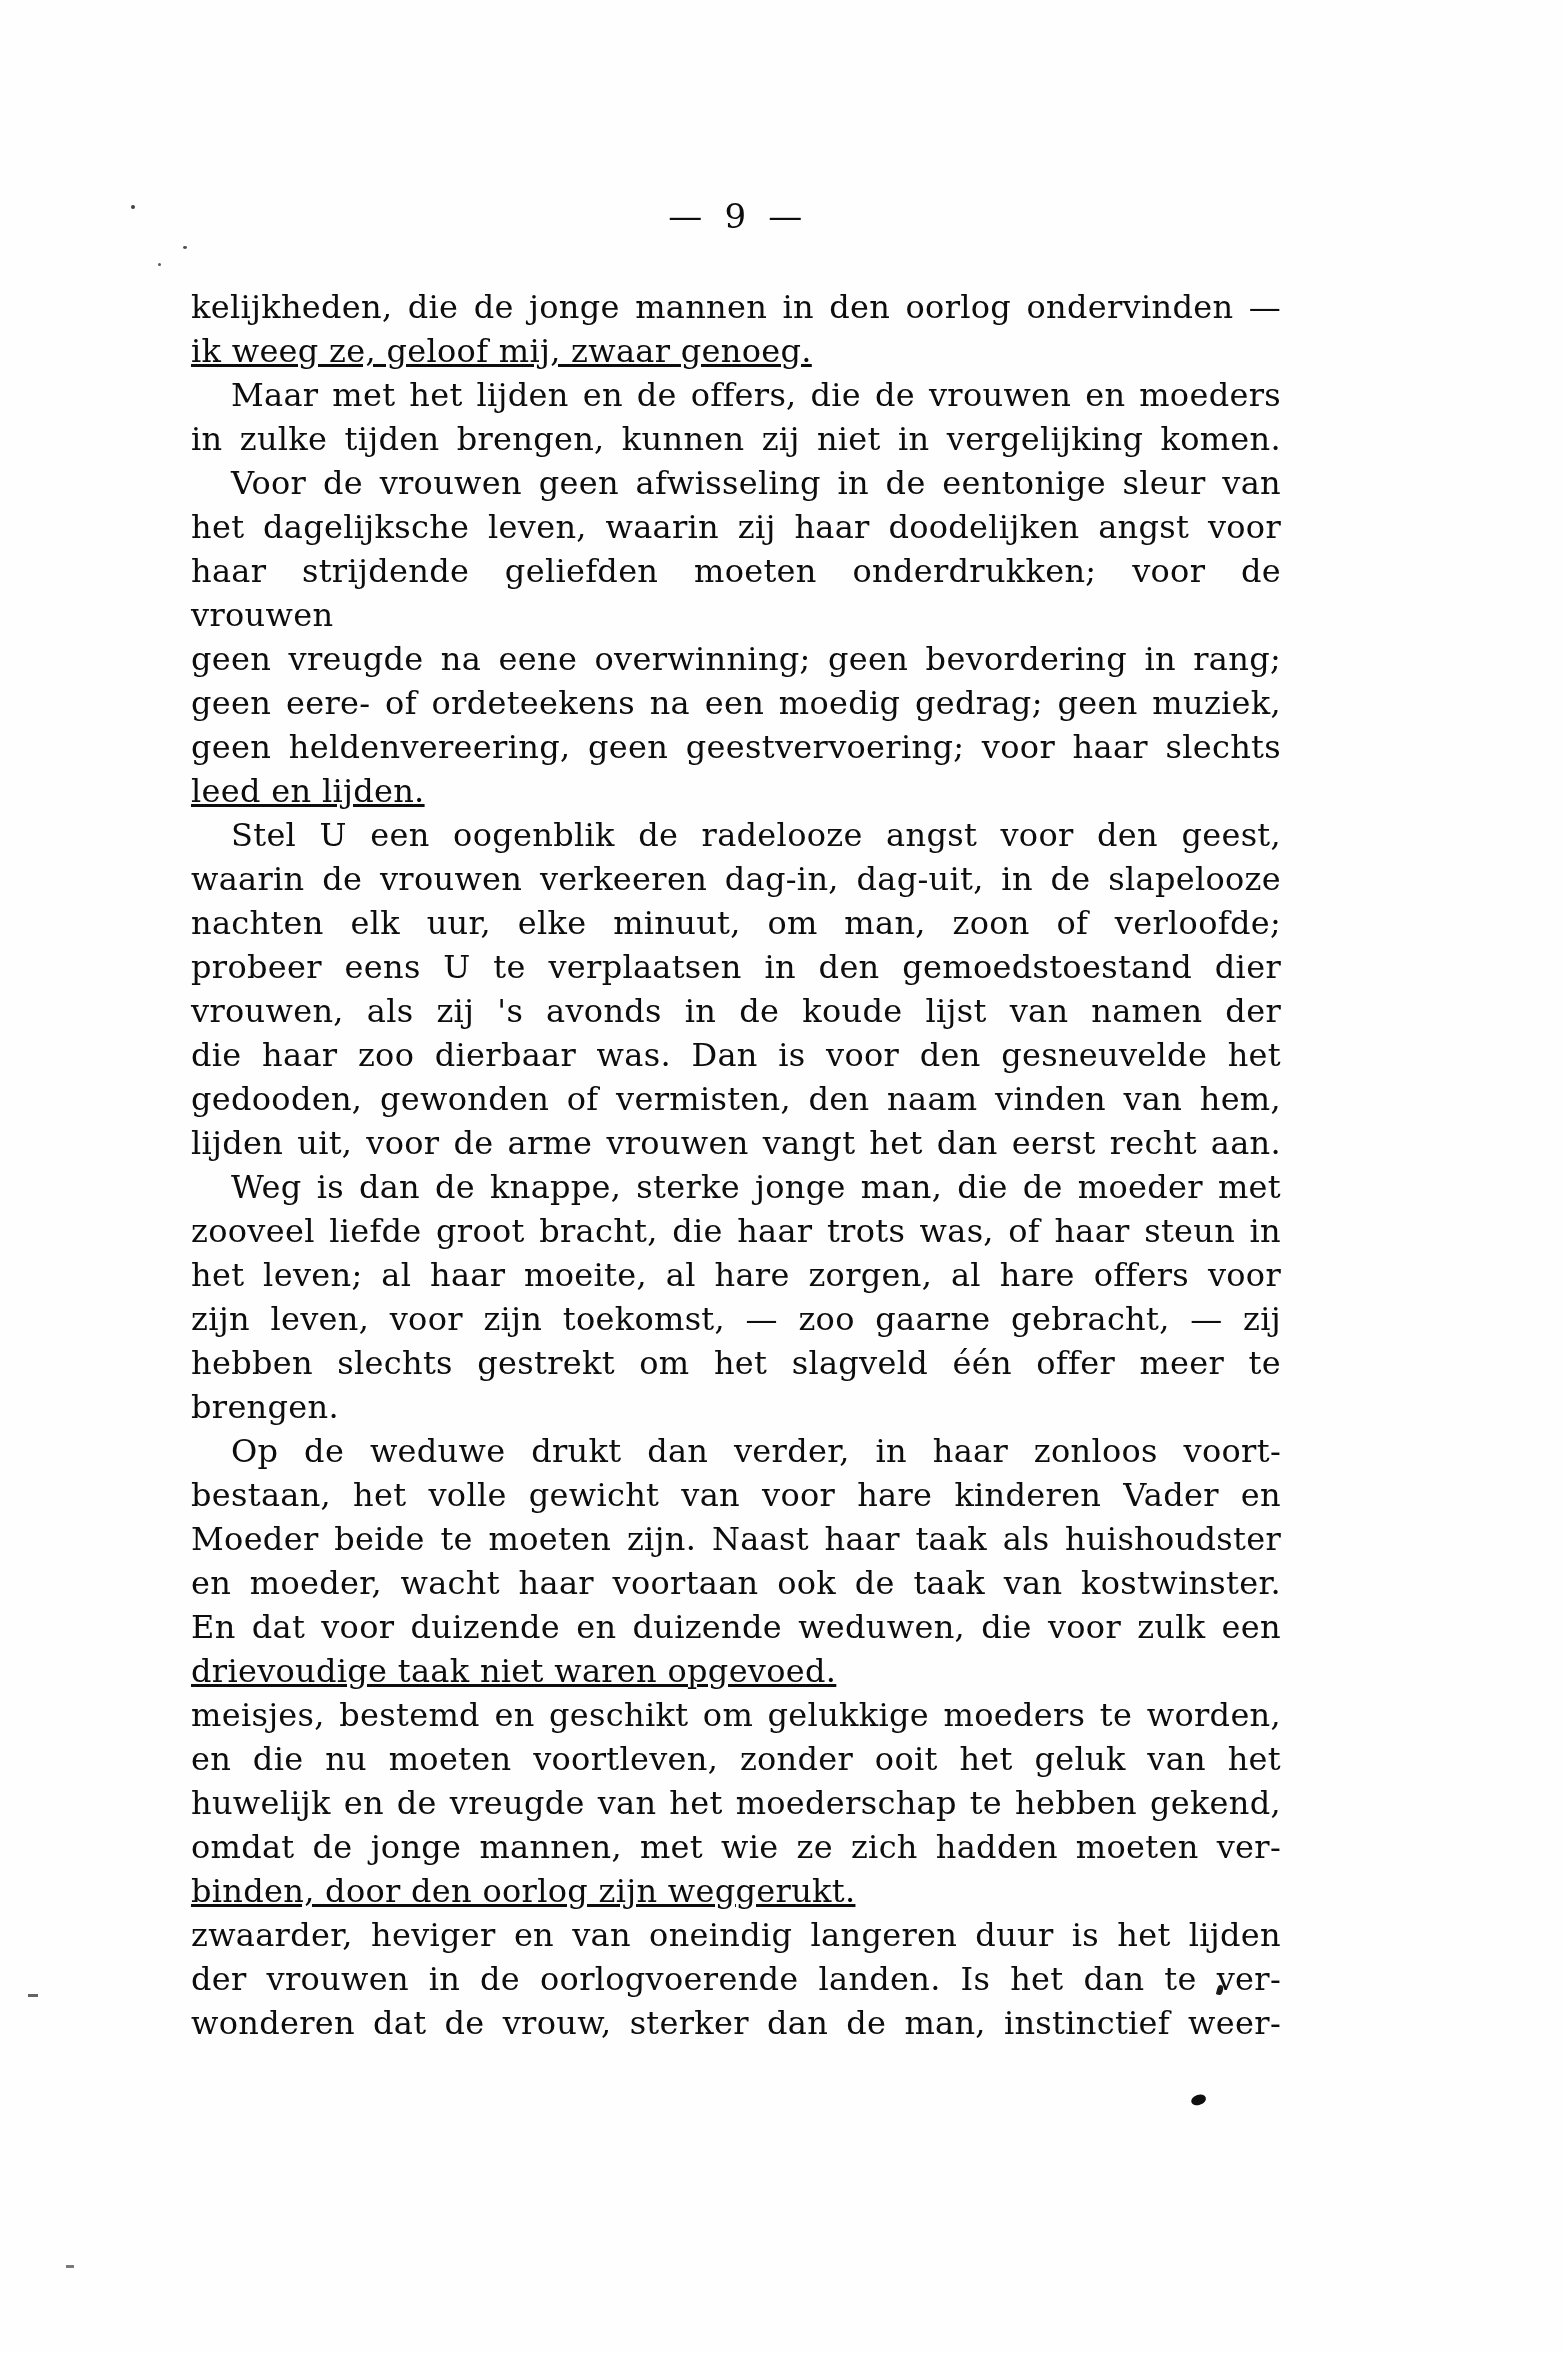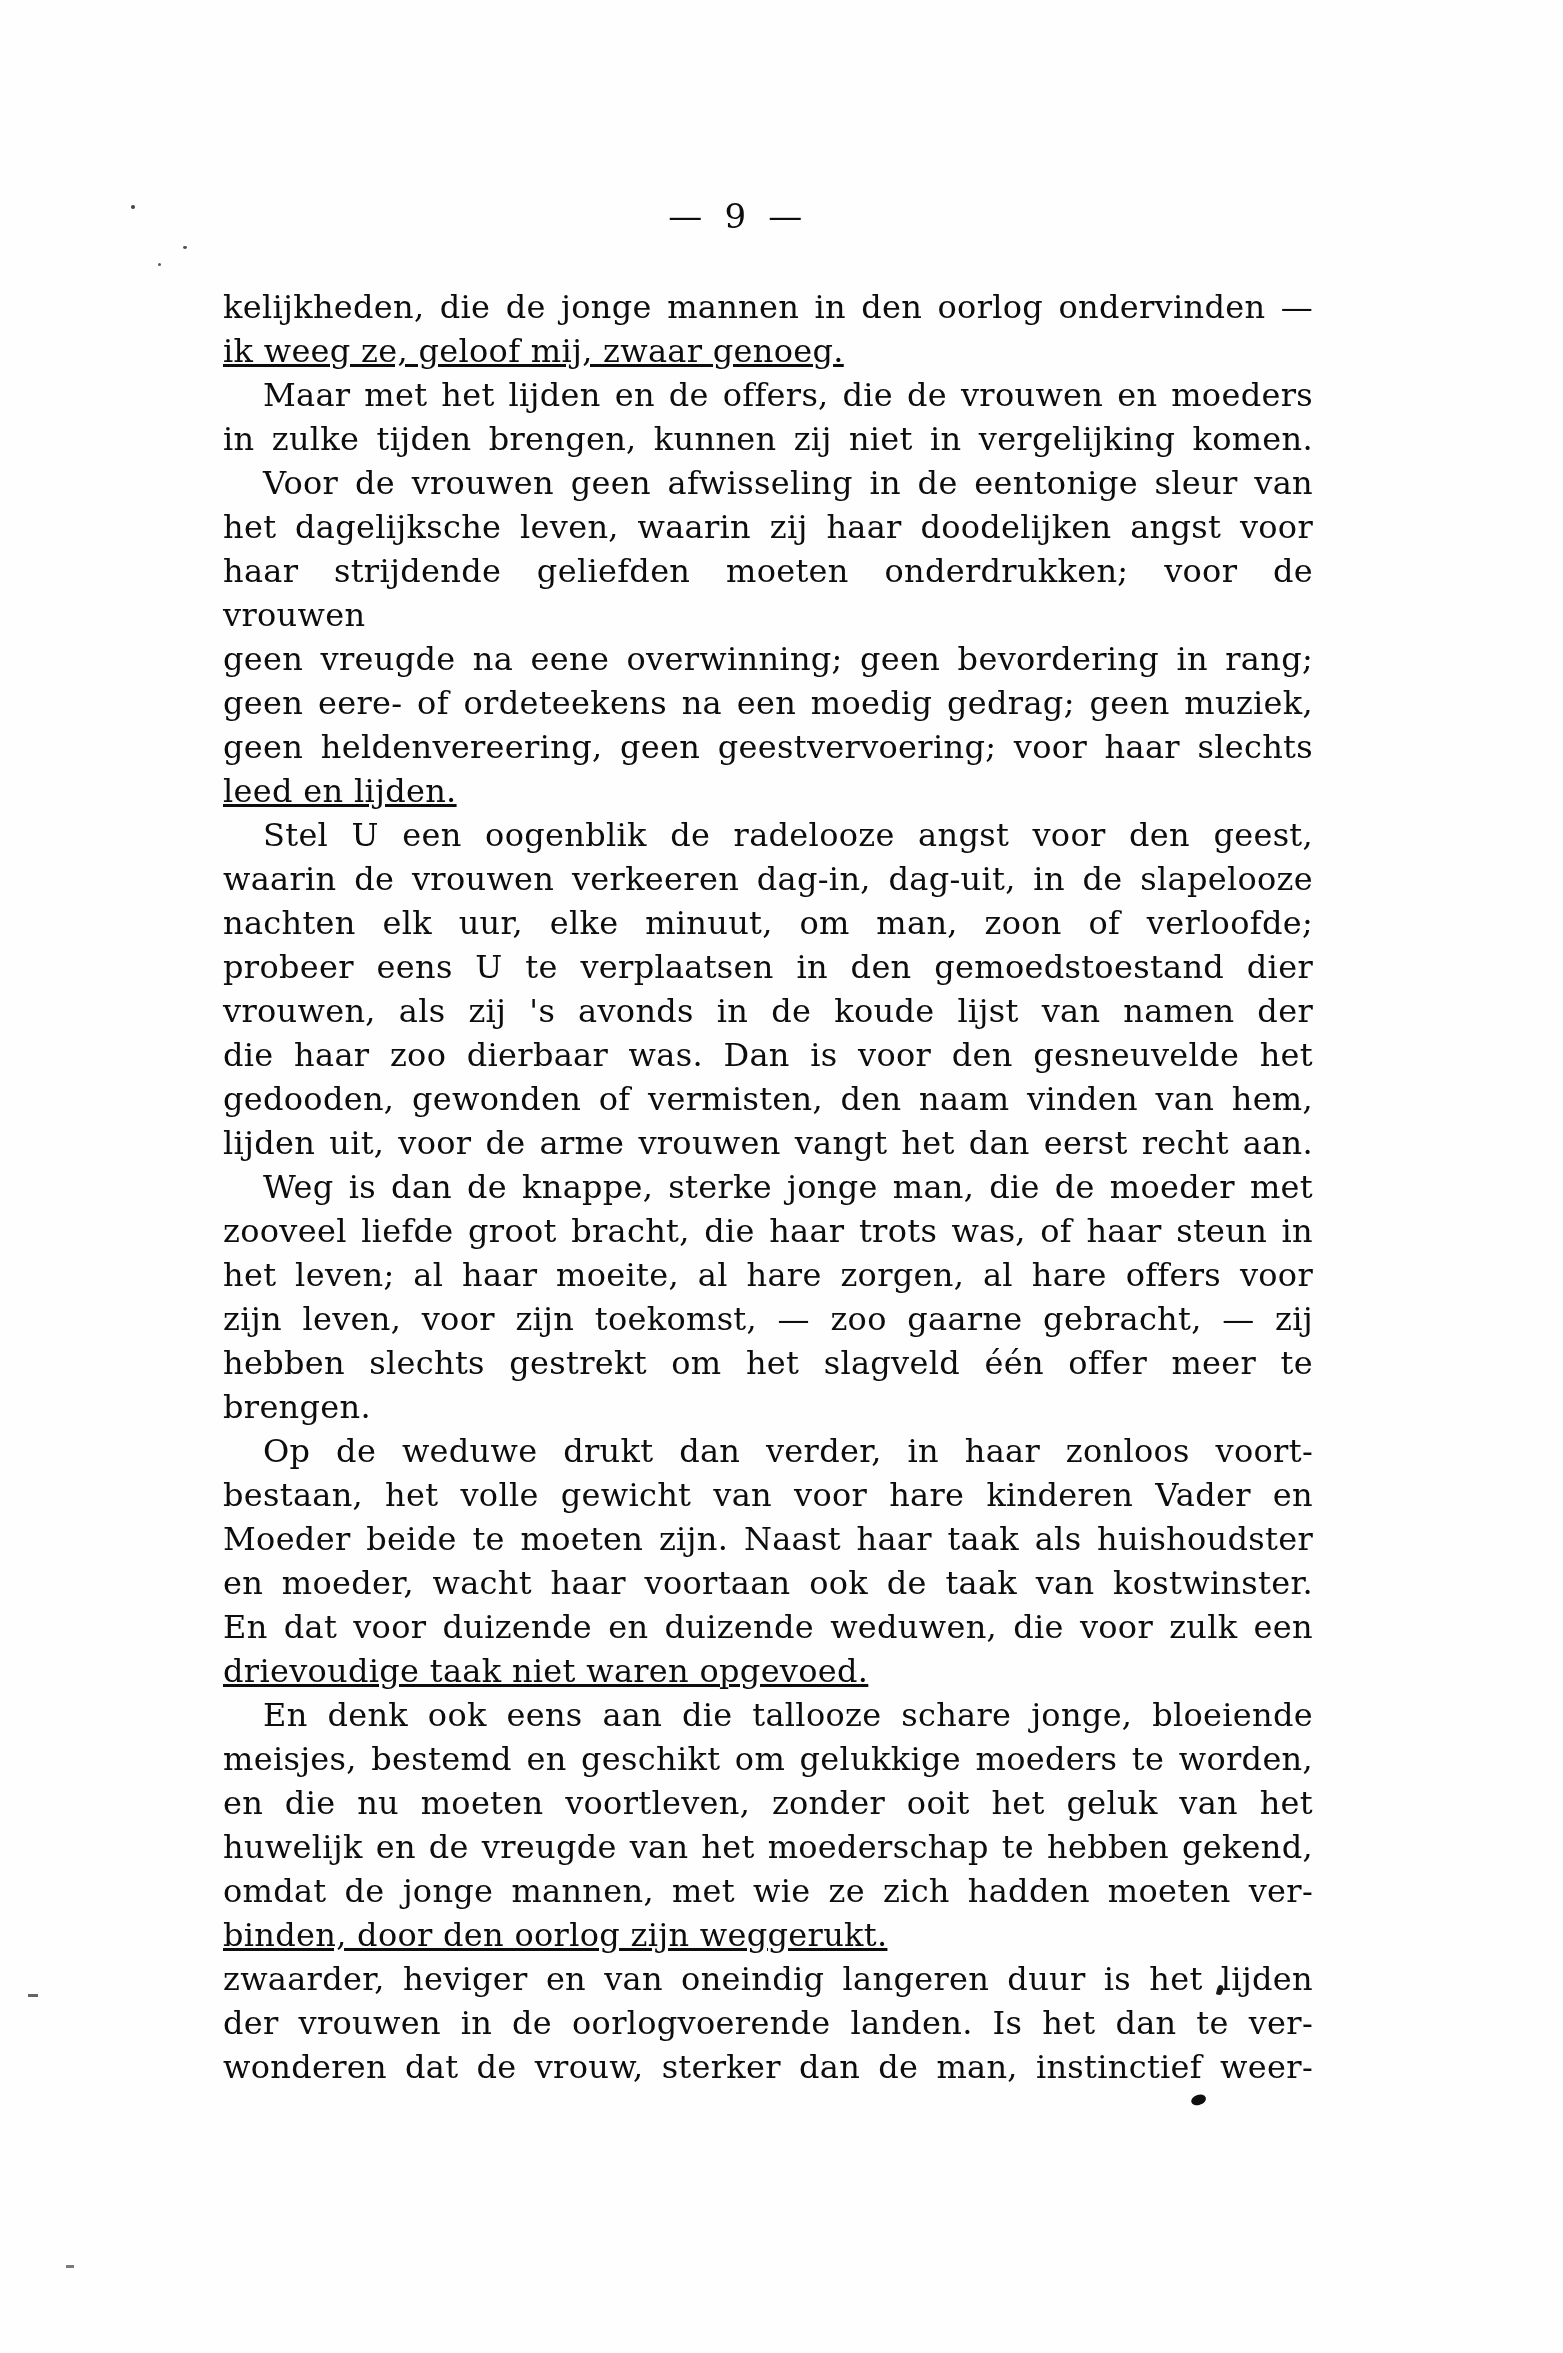--- a/index.html
+++ b/index.html
@@ -30,21 +30,20 @@
     font-size: 34px;
     letter-spacing: 1.3px;
     word-spacing: 8.8px;
     color: #0d0d0d;
   }
   .text-block {
     position: absolute;
     left: 191px;
     top: 285px;
     width: 1090px;
-    margin-left: 32px;
   }
   .paragraph {
     margin: 0;
     padding: 0;
   }
   .line {
     font-size: 32px;
     line-height: 44px;
     text-align: justify;
     text-align-last: justify;
@@ -120,21 +119,20 @@
       </div>
       <div class="paragraph indent">
         <div class="line first">Op de weduwe drukt dan verder, in haar zonloos voort-</div>
         <div class="line">bestaan, het volle gewicht van voor hare kinderen Vader en</div>
         <div class="line">Moeder beide te moeten zijn. Naast haar taak als huishoudster</div>
         <div class="line">en moeder, wacht haar voortaan ook de taak van kostwinster.</div>
         <div class="line">En dat voor duizende en duizende weduwen, die voor zulk een</div>
         <div class="line short-last">drievoudige taak niet waren opgevoed.</div>
       </div>
       <div class="paragraph indent">
-        <div class="line first">En denk ook eens aan die tallooze schare jonge, bloeiende</div>
         <div class="line">meisjes, bestemd en geschikt om gelukkige moeders te worden,</div>
         <div class="line">en die nu moeten voortleven, zonder ooit het geluk van het</div>
         <div class="line">huwelijk en de vreugde van het moederschap te hebben gekend,</div>
         <div class="line">omdat de jonge mannen, met wie ze zich hadden moeten ver-</div>
         <div class="line short-last">binden, door den oorlog zijn weggerukt.</div>
       </div>
       <div class="paragraph indent">
         <div class="line">zwaarder, heviger en van oneindig langeren duur is het lijden</div>
         <div class="line">der vrouwen in de oorlogvoerende landen. Is het dan te ver-</div>
         <div class="line">wonderen dat de vrouw, sterker dan de man, instinctief weer-</div>

